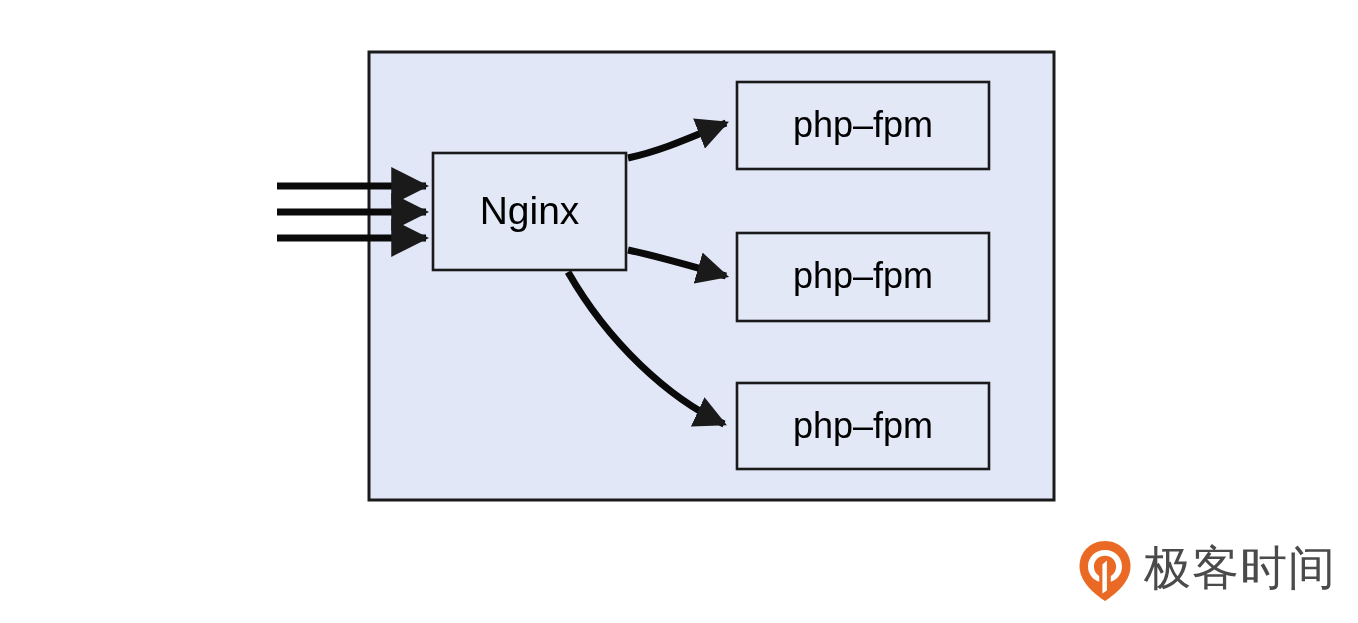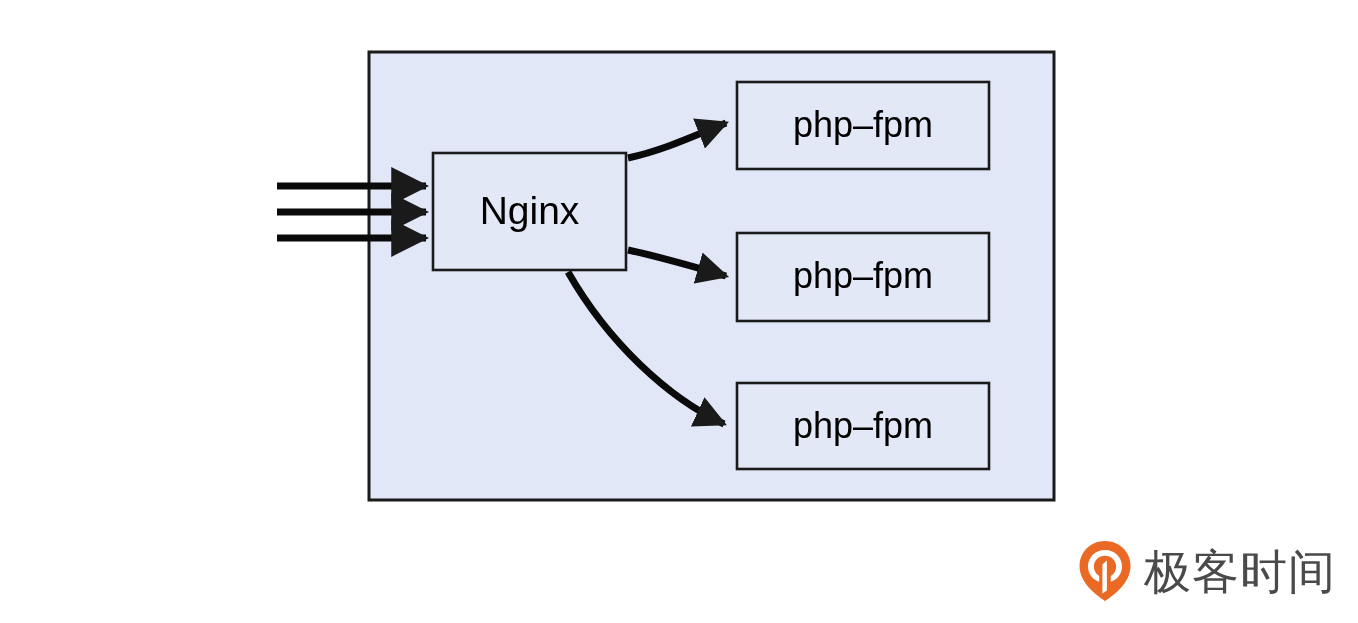--- a/index.html
+++ b/index.html
@@ -53,21 +53,21 @@
     align-items: center;
     gap: 12px;
   }
   #brand-logo .logo-mark {
     width: 54px;
     height: 62px;
     flex: 0 0 auto;
     position: relative;
   }
   #brand-logo .logo-text {
-    font-family: Liberation Sans, sans-serif;
+    font-family: Liberation Mono, monospace;
     font-size: 47px;
     line-height: 1;
     color: #4a4a4a;
     letter-spacing: 1px;
     white-space: nowrap;
   }
 </style>
 </head>
 <body>
 

